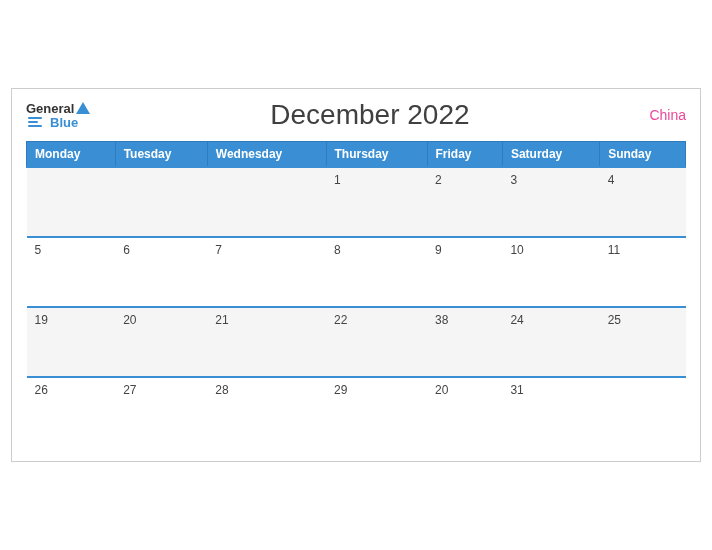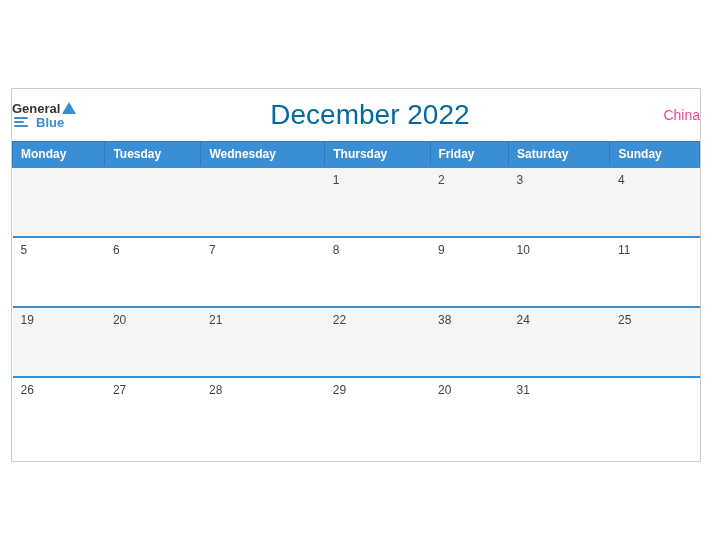--- a/index.html
+++ b/index.html
@@ -9,21 +9,21 @@
       width: 712px;
       height: 550px;
       display: flex;
       align-items: center;
       justify-content: center;
     }
     .calendar-container {
       width: 690px;
       background: #fff;
       border: 1px solid #ccc;
-      padding: 10px 0 14px;
+      padding: 10px 14px 14px;
     }
     .calendar-header {
       display: flex;
       align-items: center;
       justify-content: space-between;
       margin-bottom: 10px;
       position: relative;
     }
     .logo-text-general {
       font-size: 13px;
@@ -57,21 +57,21 @@
       height: 2px;
       background: #3a8fd4;
       border-radius: 1px;
     }
     .logo-lines span:nth-child(1) { width: 14px; }
     .logo-lines span:nth-child(2) { width: 10px; }
     .logo-lines span:nth-child(3) { width: 14px; }
     .calendar-title {
       font-size: 28px;
       font-weight: 400;
-      color: #0369a1;
+      color: #404040;
       text-align: center;
       flex: 1;
     }
     .calendar-country {
       font-size: 14px;
       color: #ec4899;
       font-weight: 500;
     }
     .calendar-grid {
       width: 100%;

